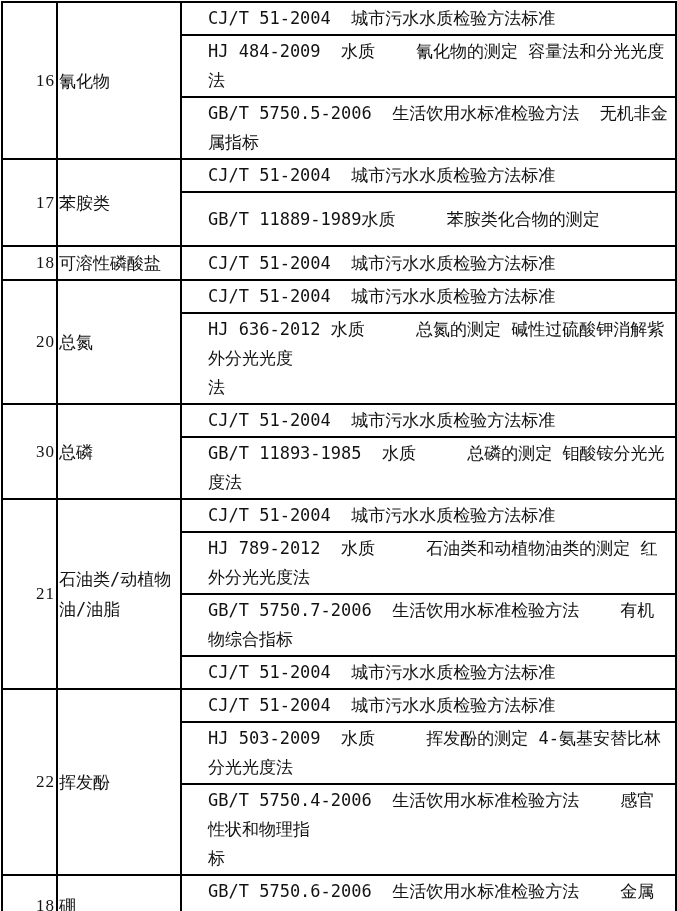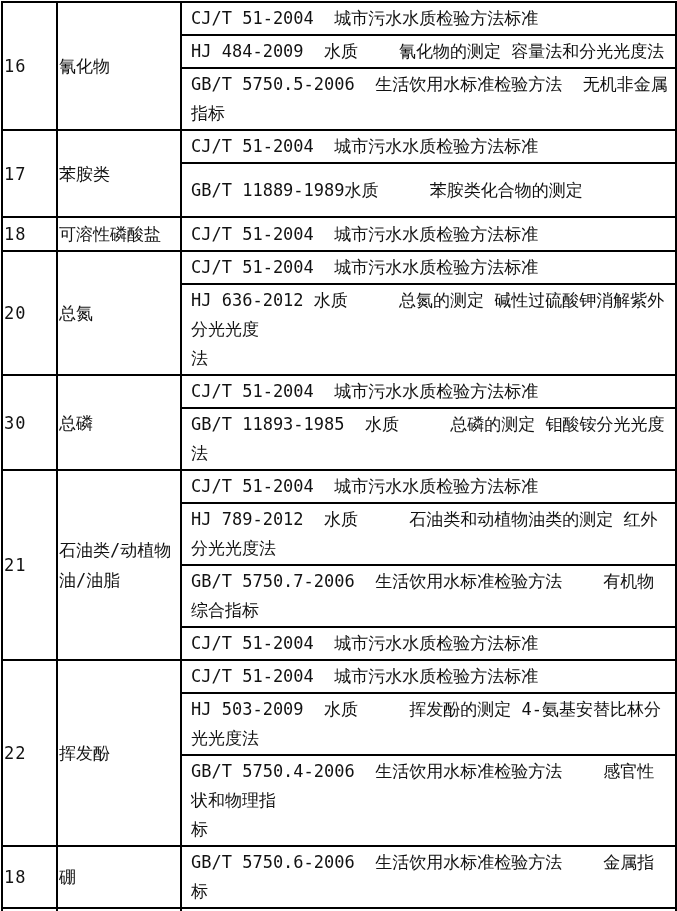--- a/index.html
+++ b/index.html
@@ -2,23 +2,23 @@
 <html><head>
 <meta charset="utf-8">
 <style>
   html,body{margin:0;padding:0;background:#fff;}
   body{width:677px;height:911px;overflow:hidden;
        font-family:"DejaVu Sans Mono","DejaVu Sans",monospace;color:#121212;}
   table{border-collapse:collapse;table-layout:fixed;
         position:absolute;left:1px;top:1px;width:674px;}
   td{border:2px solid #000;font-size:17px;vertical-align:middle;
      overflow:hidden;background:#fff;}
-  td.no{text-align:left;letter-spacing:1px;}
+  td.no{text-align:right;letter-spacing:1px;font-family:Liberation Serif, serif;}
   td.nm{text-align:left;white-space:pre-wrap;line-height:30px;}
-  td.mt{text-align:left;padding:1px 4px 1px 9px;white-space:pre-wrap;
+  td.mt{text-align:left;padding:1px 4px 1px 26px;white-space:pre-wrap;
         line-height:29px;word-break:break-all;}
 </style>
 </head>
 <body>
 
 <table>
   <colgroup>
     <col style="width:55px">
       <col style="width:124px">
       <col style="width:495px">

